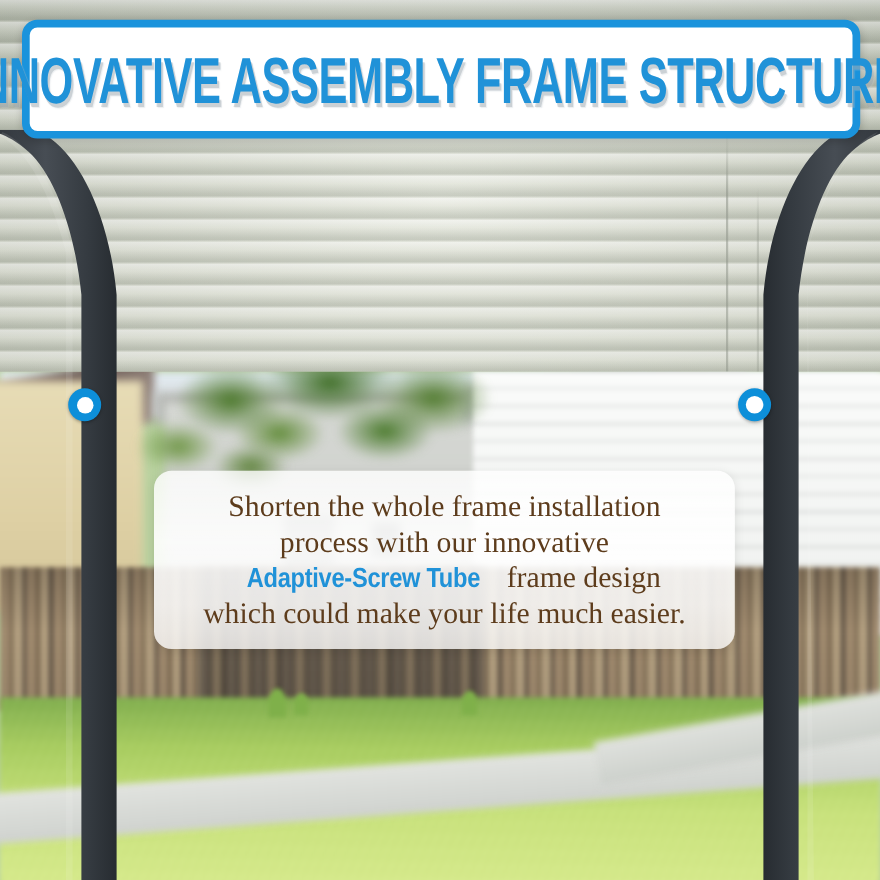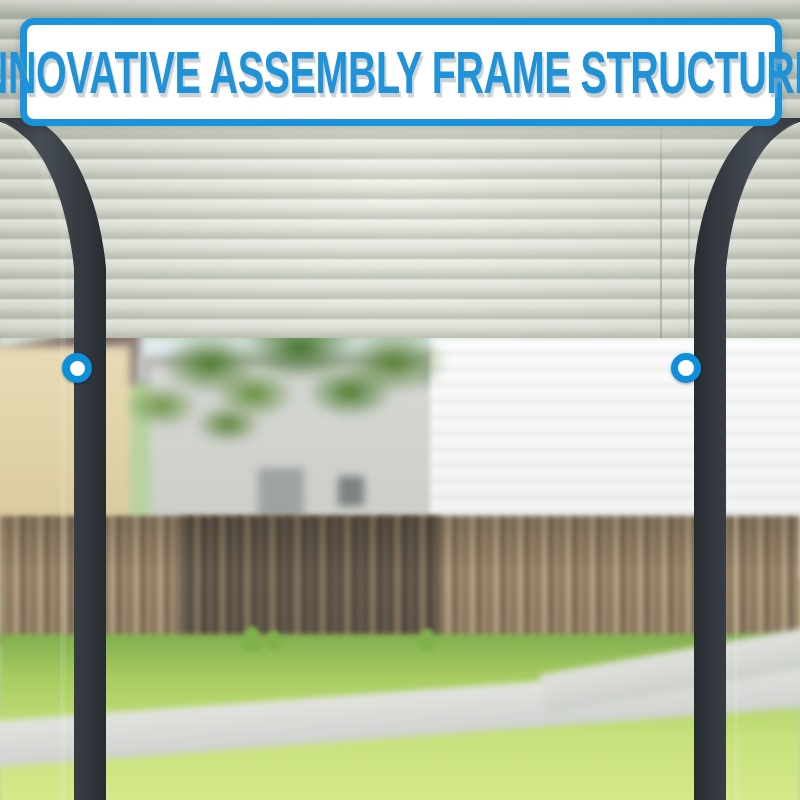--- a/index.html
+++ b/index.html
@@ -333,14 +333,20 @@
     <div class="inner"></div>
   </div>
   <div class="dot ring" style="left:671px;top:353px;">
     <div class="inner"></div>
   </div>
 
   <div class="banner">
     <div class="banner-title">INNOVATIVE ASSEMBLY FRAME STRUCTURE!</div>
   </div>
 
+  <div class="panel">
+    <div class="panel-line">Shorten the whole frame installation</div>
+    <div class="panel-line">process with our innovative</div>
+    <div class="panel-line"><span class="kw">Adaptive-Screw Tube</span><span> frame design</span></div>
+    <div class="panel-line">which could make your life much easier.</div>
+  </div>
 
 </div>
 
 </body></html>

